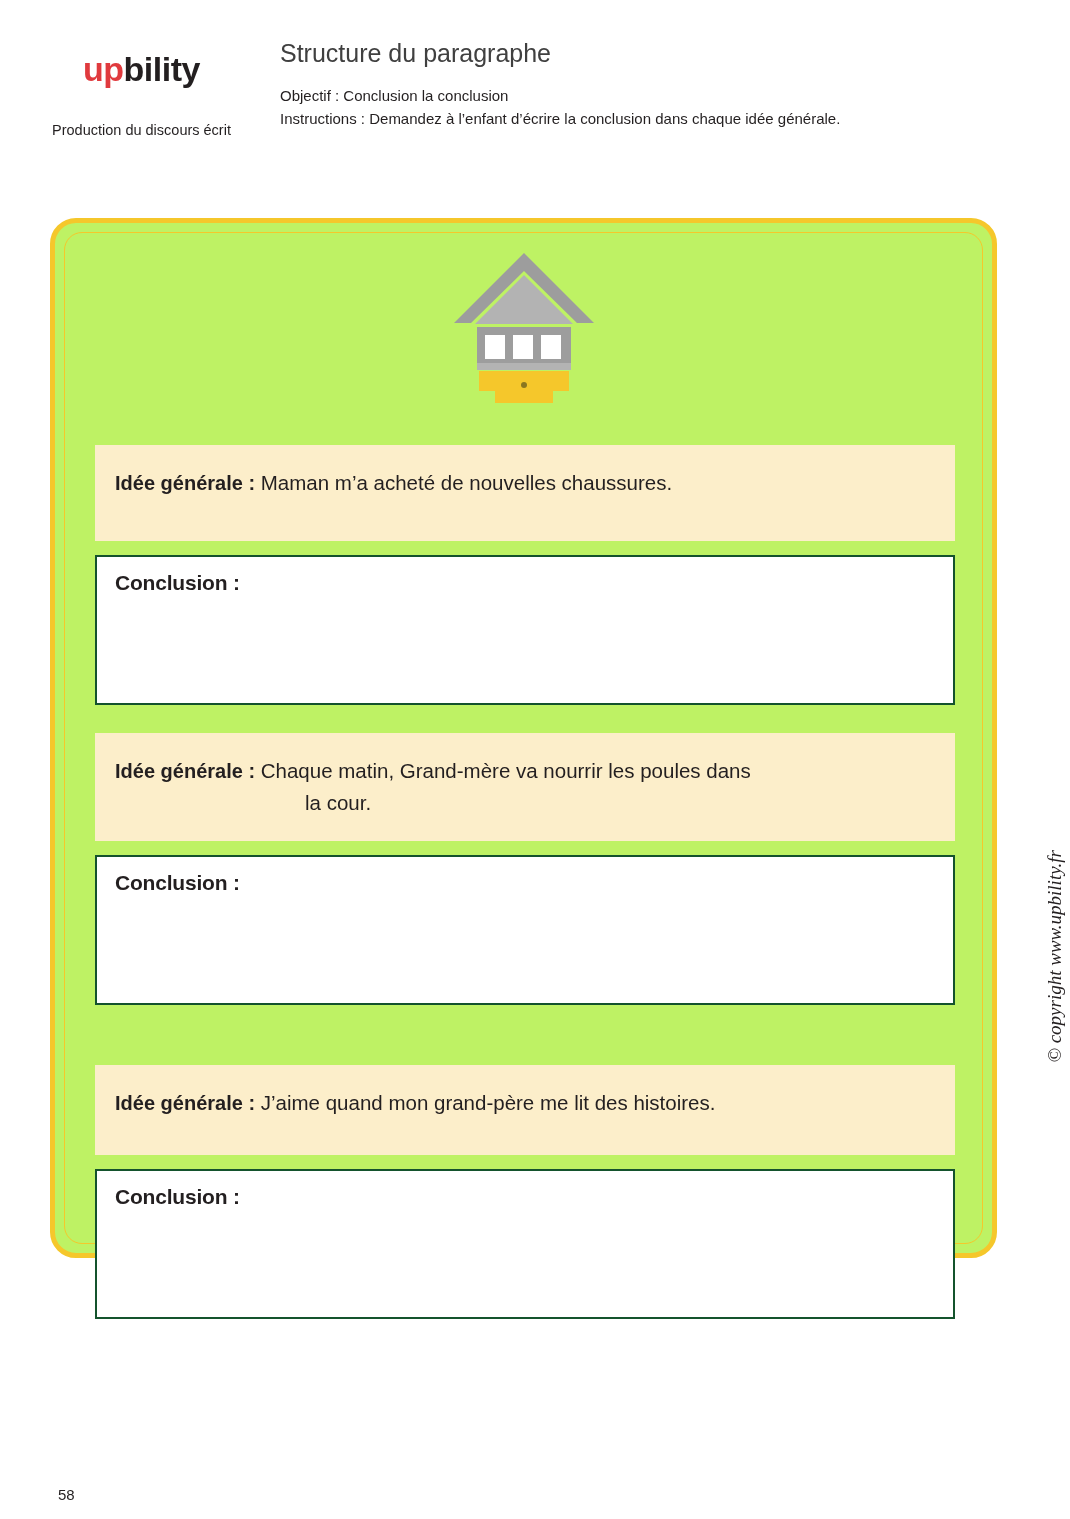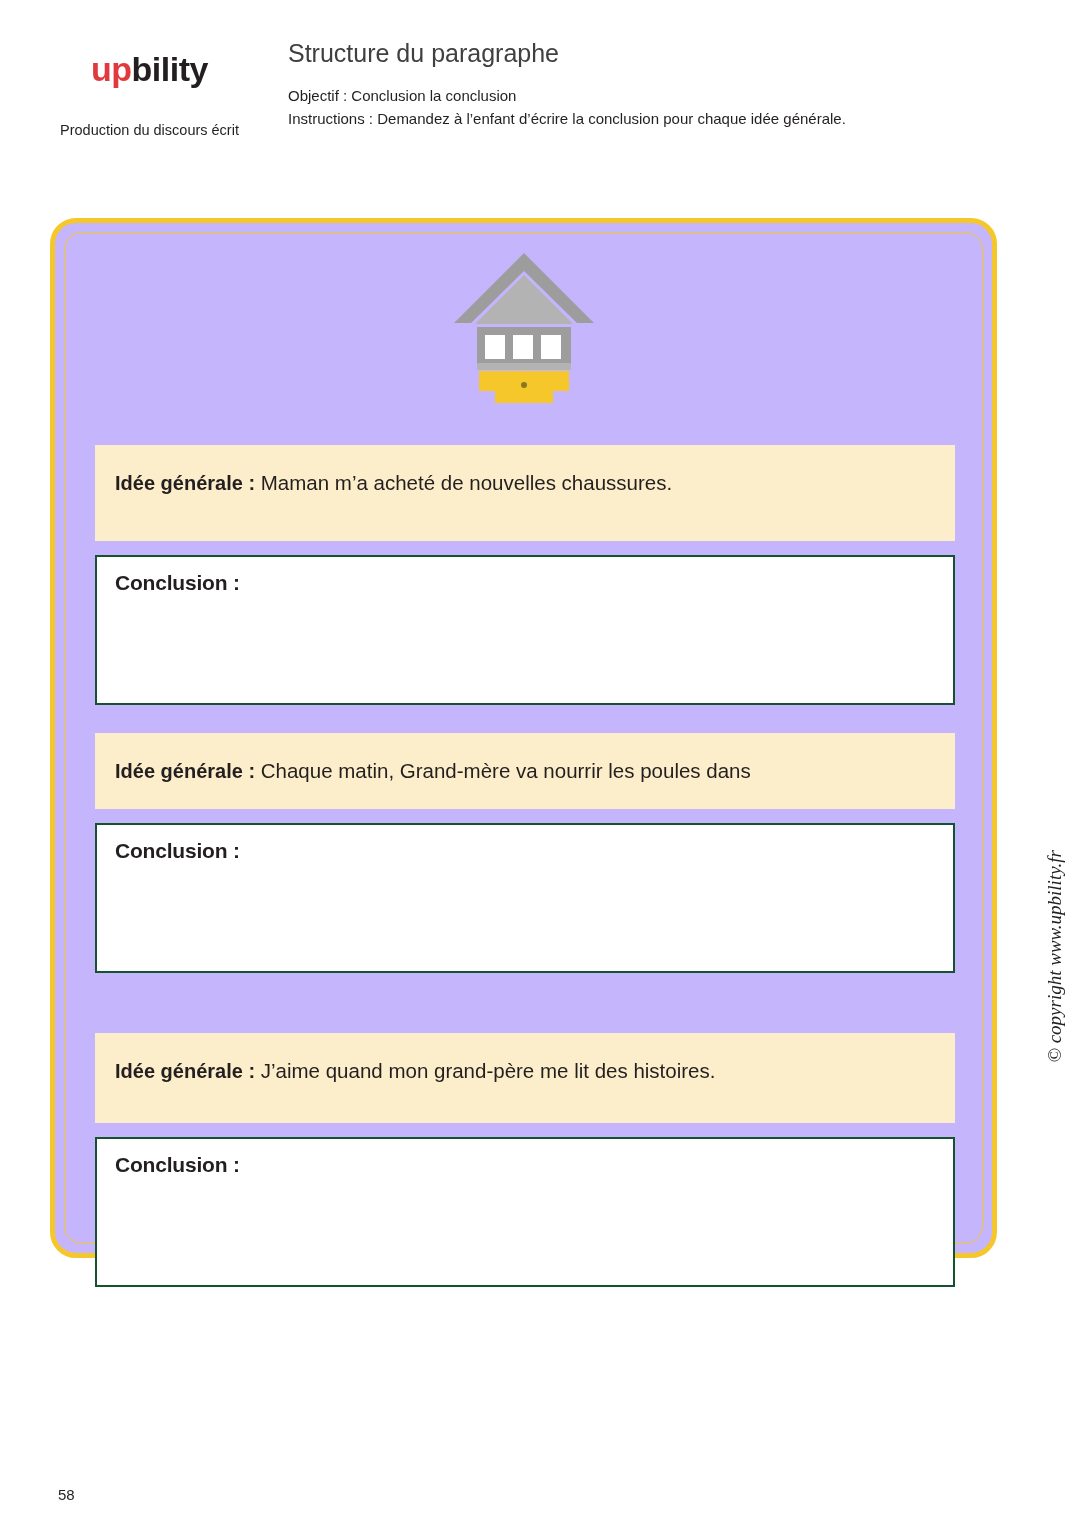--- a/index.html
+++ b/index.html
@@ -13,21 +13,21 @@
     font-family: "Liberation Sans", sans-serif;
     color: #231f20;
     position: relative;
     overflow: hidden;
   }
 
   
   .header {
     position: absolute;
     top: 40px;
-    left: 8px;
+    left: 0;
     width: 886px;
     height: 110px;
   }
   .brand {
     position: absolute;
     left: 34px;
     top: 0;
     width: 215px;
     text-align: center;
   }
@@ -70,21 +70,21 @@
   
   .sheet {
     position: absolute;
     left: 50px;
     top: 218px;
     width: 947px;
     height: 1040px;
     border: 5px solid #f5c72b;
     border-radius: 26px;
     box-sizing: border-box;
-    background: #c4b5fd;
+    background: #bef264;
   }
   .sheet-inner {
     position: absolute;
     left: 9px;
     top: 9px;
     right: 9px;
     bottom: 9px;
     border: 1px solid #f5c72b;
     border-radius: 18px;
     box-sizing: border-box;
@@ -175,21 +175,21 @@
 <div class="header">
   <div class="brand">
     <div class="brand-logo">
       <span class="up">up</span><span class="bility">bility</span>
     </div>
     <div class="brand-sub">Production du discours écrit</div>
   </div>
   <div class="head-texts">
     <div class="head-title">Structure du paragraphe</div>
     <div class="head-line">Objectif : Conclusion la conclusion</div>
-    <div class="head-line">Instructions : Demandez à l’enfant d’écrire la conclusion pour chaque idée générale.</div>
+    <div class="head-line">Instructions : Demandez à l’enfant d’écrire la conclusion dans chaque idée générale.</div>
   </div>
 </div>
 
 <div class="sheet">
   <div class="sheet-inner"></div>
 
   <div class="icon-wrap">
     <svg width="150" height="160" viewBox="0 0 150 160">
 
       <polygon points="75,8 145,78 128,78 75,26 22,78 5,78" fill="#9d9d9d"></polygon>
@@ -217,20 +217,21 @@
     </div>
     <div class="conclusion h2">
       <span class="lbl">Conclusion :</span>
     </div>
 
     <div class="gap"></div>
 
     <div class="idea idea-2">
       <span class="lbl">Idée générale :</span>
       <span class="txt">Chaque matin, Grand-mère va nourrir les poules dans</span>
+      <span class="txt cont">la cour.</span>
     </div>
     <div class="conclusion h3">
       <span class="lbl">Conclusion :</span>
     </div>
 
     <div class="gap"></div>
 
     <div class="idea h4">
       <span class="lbl">Idée générale :</span>
       <span class="txt">J’aime quand mon grand-père me lit des histoires.</span>

